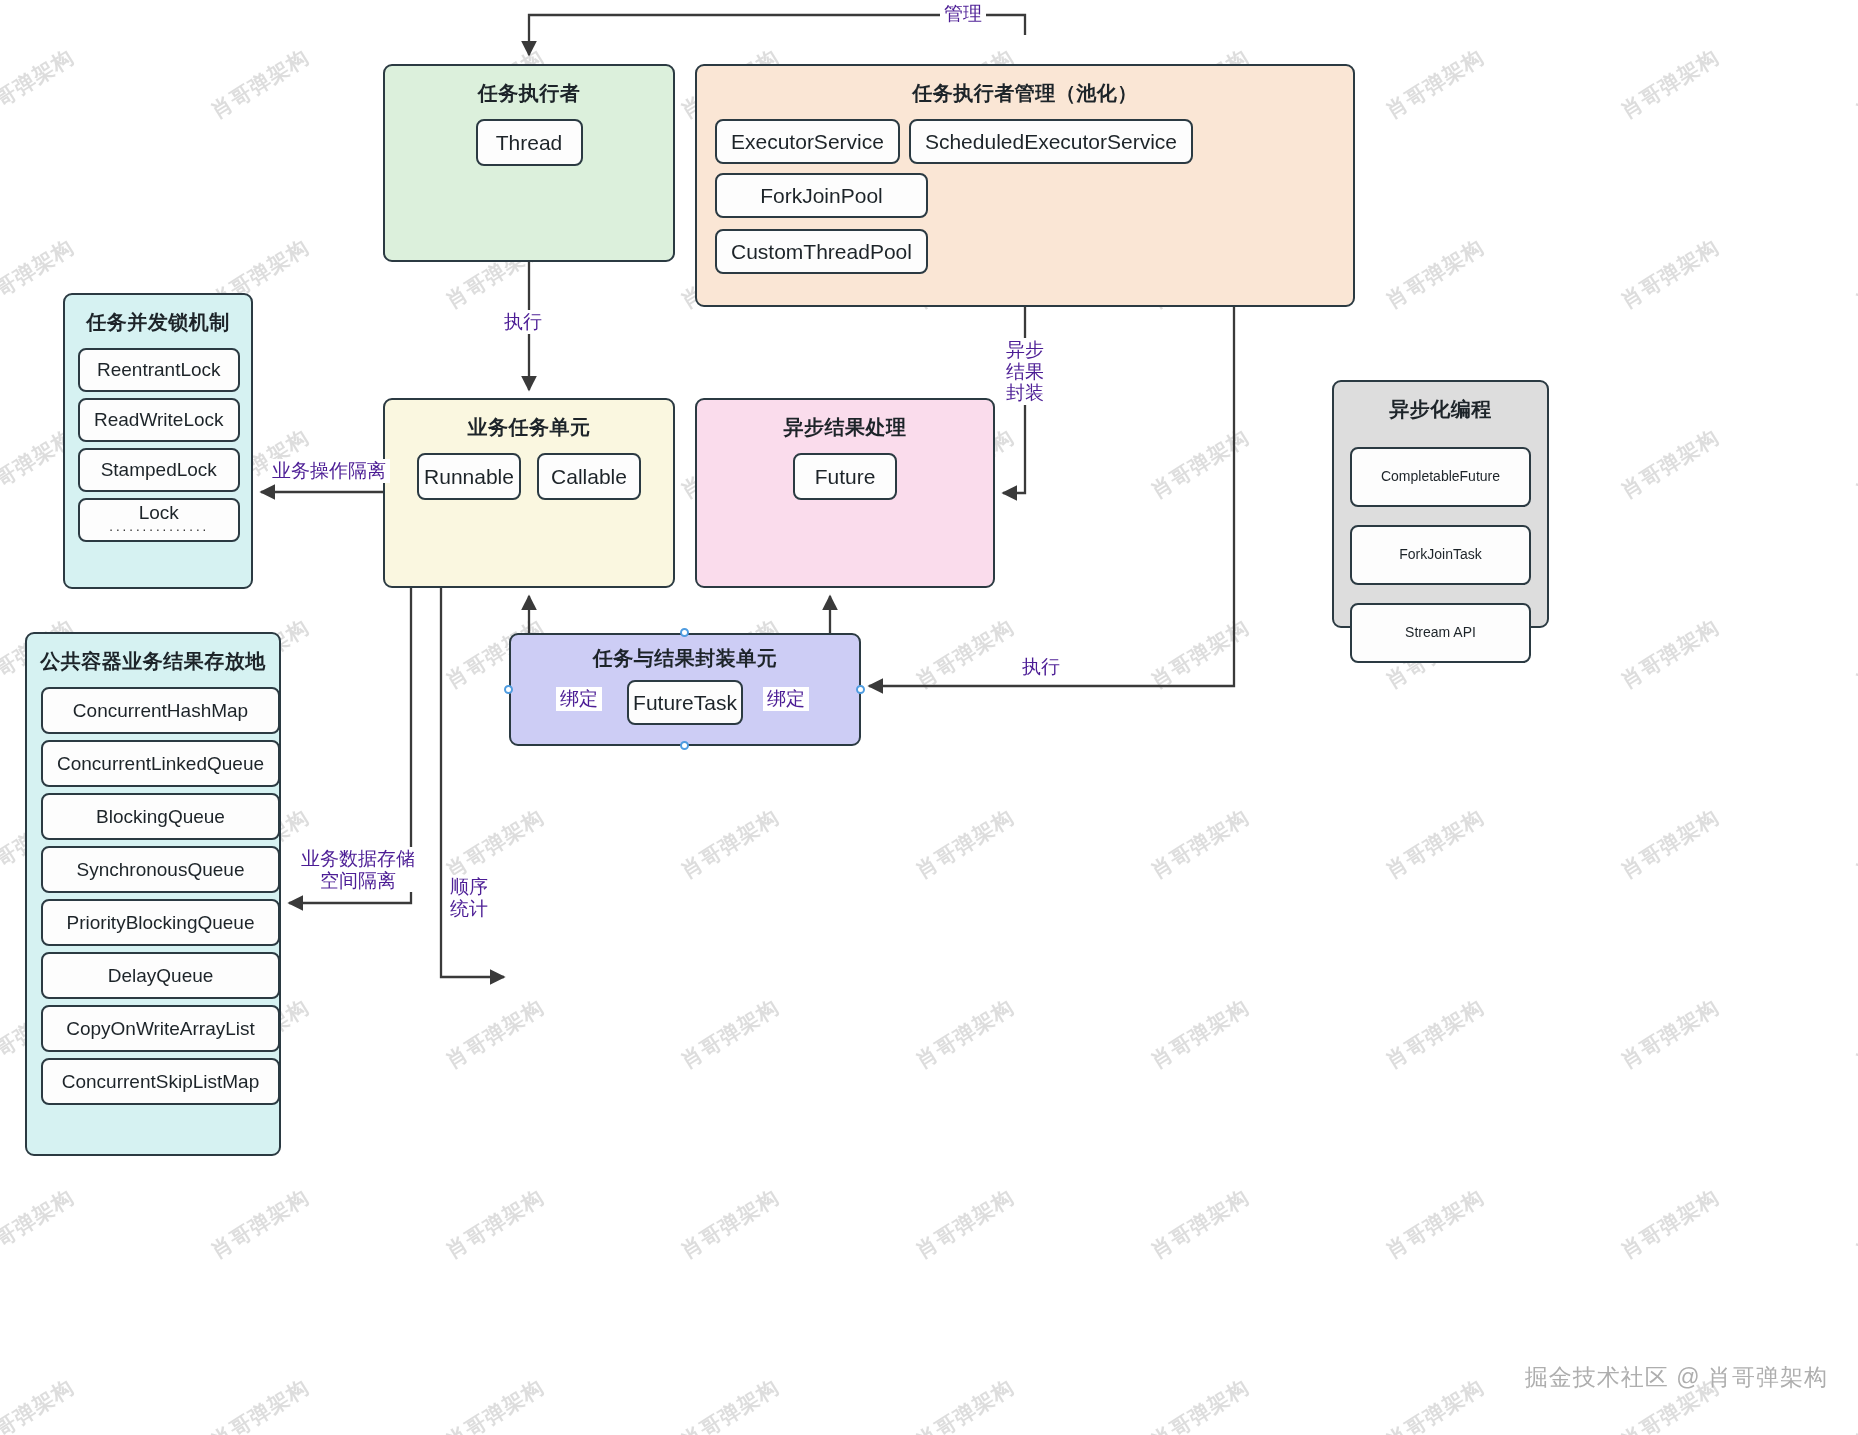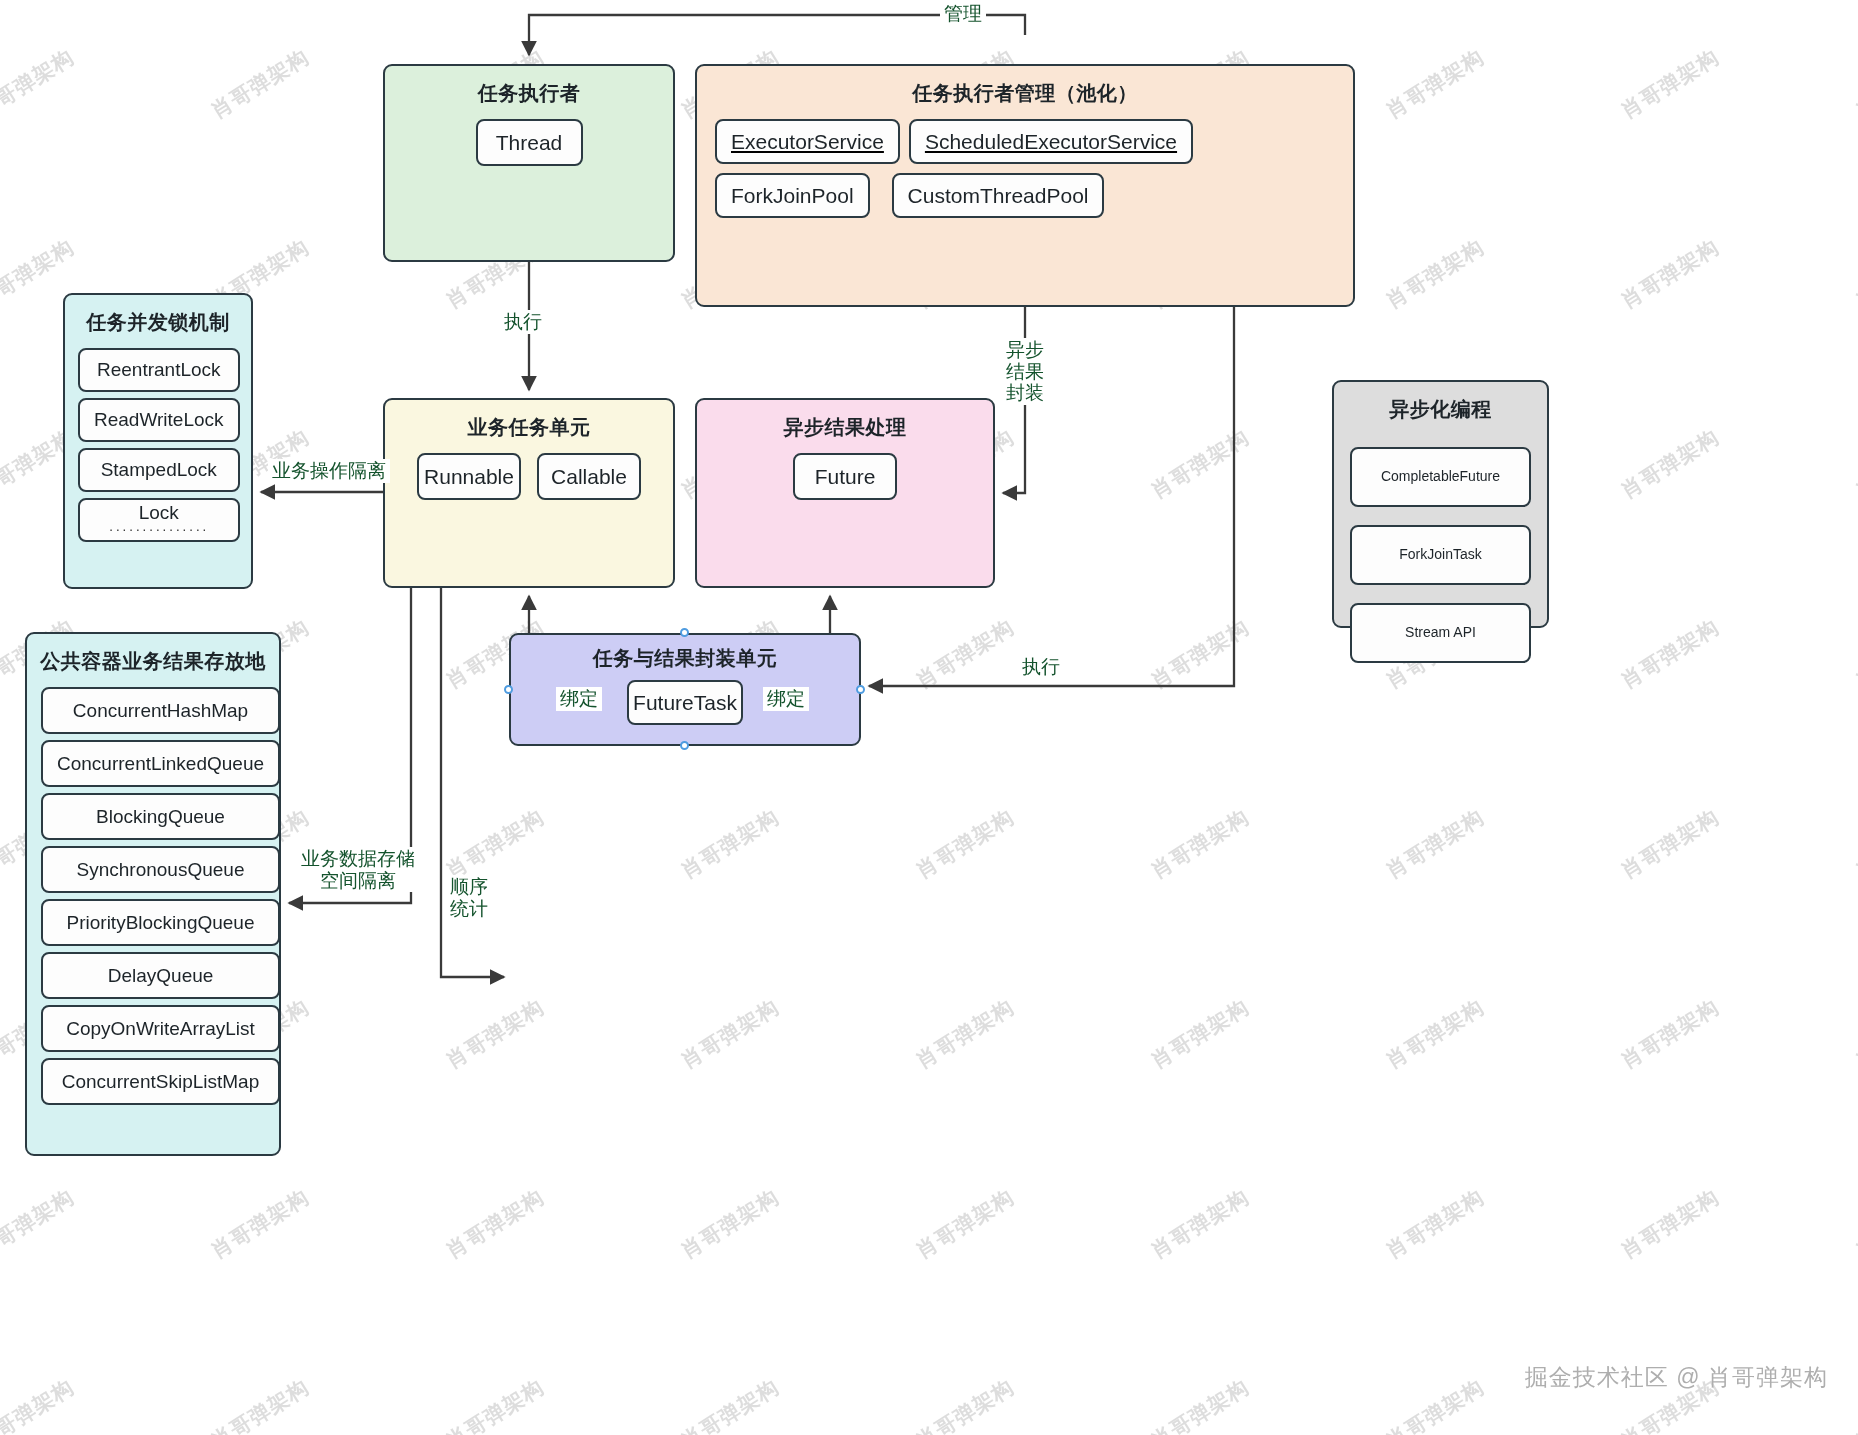--- a/index.html
+++ b/index.html
@@ -134,21 +134,21 @@
     background: #ffffff;
     border: 2px solid #4f9ce0;
     z-index: 5;
   }
 
   
   .elabel {
     position: absolute;
     z-index: 3;
     font-size: 19px;
-    color: #14532d;
+    color: #4c1d95;
     background: #ffffff;
     padding: 1px 4px;
     text-align: center;
     line-height: 1.14;
     white-space: pre;
   }
 
   
   #credit {
     position: absolute;
@@ -270,25 +270,25 @@
   <div class="group" id="g-executor">
     <div class="g-title">任务执行者</div>
     <div class="g-body">
       <div class="node">Thread</div>
     </div>
   </div>
 
   <div class="group" id="g-pool">
     <div class="g-title">任务执行者管理（池化）</div>
     <div class="g-body" style="flex-direction:column;align-items:flex-start;gap:9px;">
-      <div style="display:flex;gap:9px;text-decoration:underline;">
+      <div style="display:flex;gap:9px;">
         <div class="node">ExecutorService</div>
         <div class="node">ScheduledExecutorService</div>
       </div>
-      <div style="display:flex;gap:22px;">
+      <div style="display:flex;gap:11px;flex-direction:column;">
         <div class="node">ForkJoinPool</div>
         <div class="node">CustomThreadPool</div>
       </div>
     </div>
   </div>
 
   <div class="group" id="g-locks">
     <div class="g-title">任务并发锁机制</div>
     <div class="g-body col">
       <div class="node">ReentrantLock</div>

